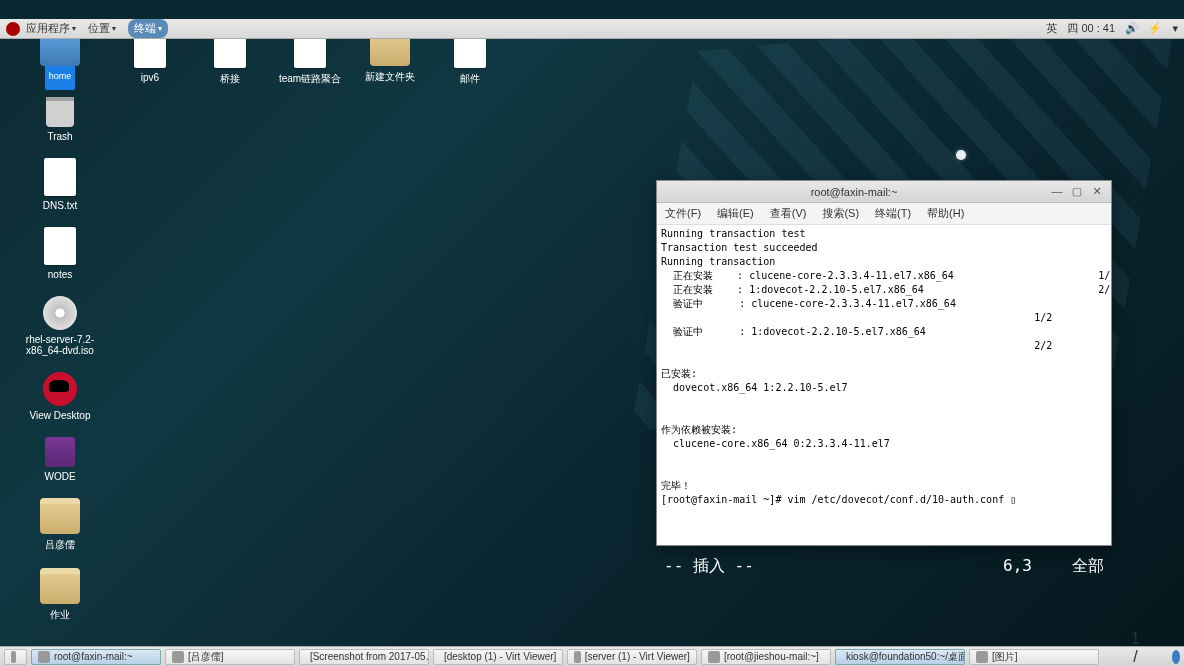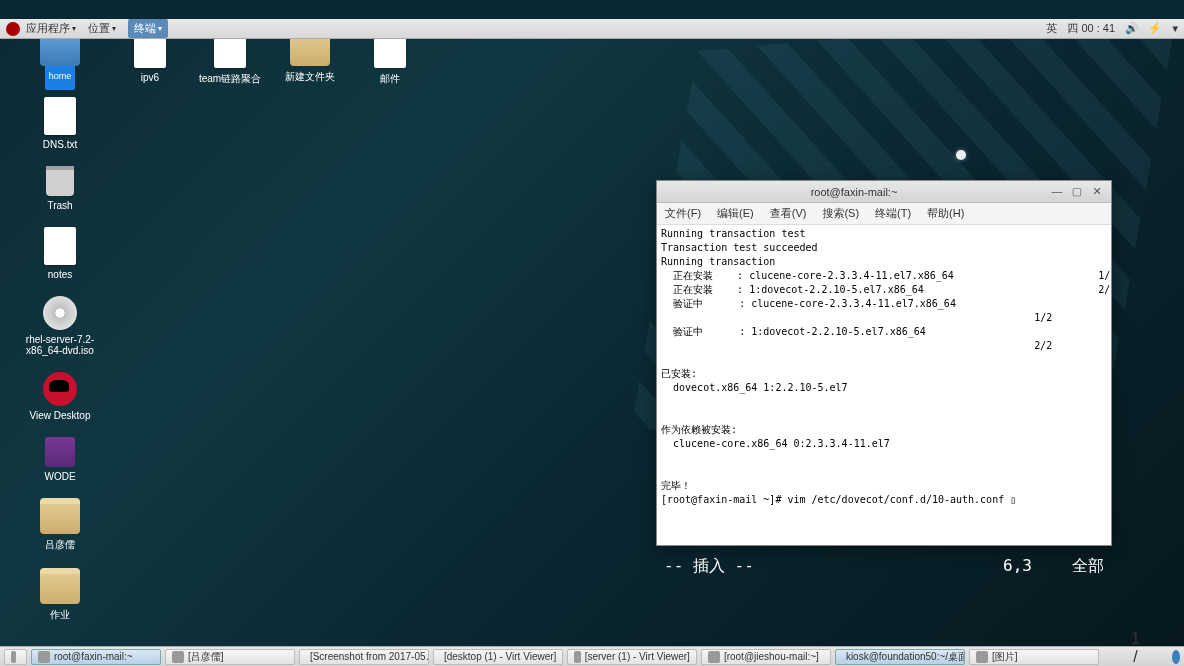--- a/index.html
+++ b/index.html
@@ -21,21 +21,21 @@
   align-items: center;
   padding: 0 6px;
   color: #333;
   position: relative;
   z-index: 10;
   margin-top: 19px;
 }
 .top-bar .logo { width: 14px; height: 14px; background: #a00; border-radius: 50%; margin-right: 6px; }
 .top-bar .menu-item { margin-right: 12px; cursor: pointer; display: flex; align-items: center; }
 .top-bar .menu-item .arrow { font-size: 8px; margin-left: 2px; }
-.top-bar .menu-item.active { background: #5a8bb8; color: #fff; padding: 2px 6px; border-radius: 2px; justify-content: flex-end; }
+.top-bar .menu-item.active { background: #5a8bb8; color: #fff; padding: 2px 6px; border-radius: 8px; justify-content: flex-end; }
 .top-bar .spacer { flex: 1; }
 .top-bar .tray-item { margin-left: 10px; font-size: 11px; }
 
 
 .desktop {
   position: absolute;
   top: 20px; left: 0; right: 0; bottom: 20px;
   background:
     linear-gradient(135deg, #0c2a33 0%, #103842 30%, #0a2630 60%, #06181e 100%);
   overflow: hidden;
@@ -209,29 +209,29 @@
   <div class="dot d1"></div>
   <div class="dot d2"></div>
   <div class="dot d3"></div>
 
   <div class="icon-grid" id="col1">
       <div class="desktop-icon">
         <div class="glyph folder"></div>
         <div class="label"><span class="tag">home</span></div>
       </div>
       <div class="desktop-icon">
-        <div class="glyph file"></div>
-        <div class="label">DNS.txt</div>
-      </div>
-      <div class="desktop-icon">
         <div class="glyph trash"></div>
         <div class="label">Trash</div>
       </div>
       <div class="desktop-icon">
         <div class="glyph file"></div>
+        <div class="label">DNS.txt</div>
+      </div>
+      <div class="desktop-icon">
+        <div class="glyph file"></div>
         <div class="label">notes</div>
       </div>
       <div class="desktop-icon">
         <div class="glyph disc"></div>
         <div class="label">rhel-server-7.2-x86_64-dvd.iso</div>
       </div>
       <div class="desktop-icon">
         <div class="glyph hat"></div>
         <div class="label">View Desktop</div>
       </div>
@@ -245,20 +245,24 @@
       </div>
       <div class="desktop-icon">
         <div class="glyph folder tan"></div>
         <div class="label">作业</div>
       </div>
     </div>
   <div class="icon-col2" id="col2">
       <div class="desktop-icon">
         <div class="glyph file"></div>
         <div class="label">ipv6</div>
+      </div>
+      <div class="desktop-icon">
+        <div class="glyph file"></div>
+        <div class="label">桥接</div>
       </div>
       <div class="desktop-icon">
         <div class="glyph file"></div>
         <div class="label">team链路聚合</div>
       </div>
       <div class="desktop-icon">
         <div class="glyph folder tan"></div>
         <div class="label">新建文件夹</div>
       </div>
       <div class="desktop-icon">

